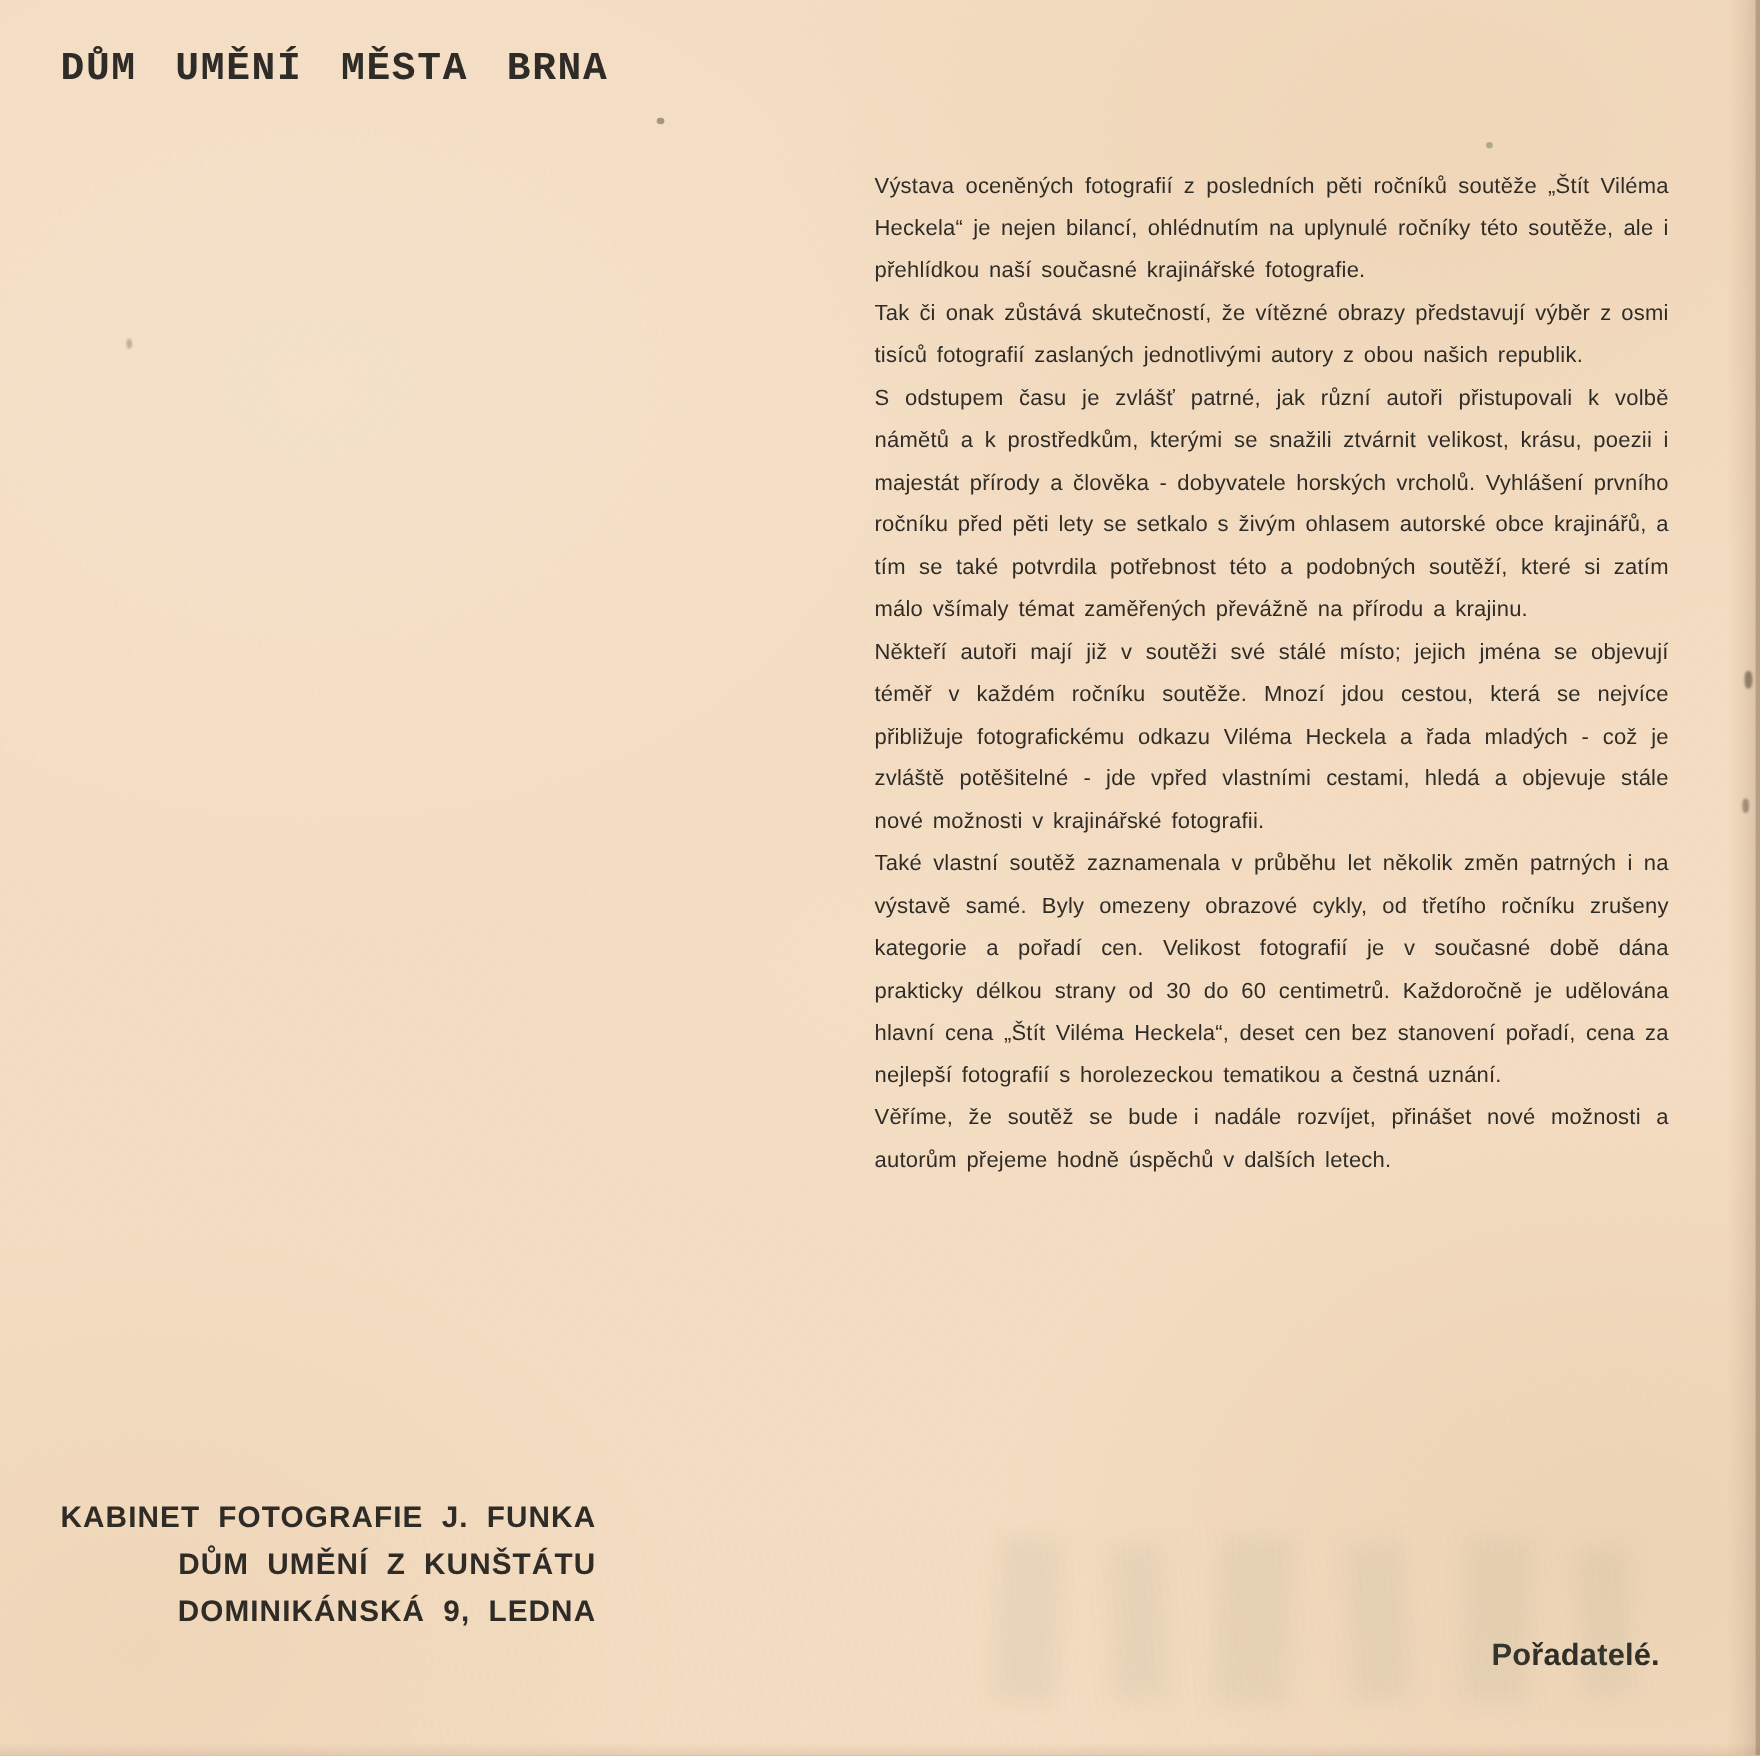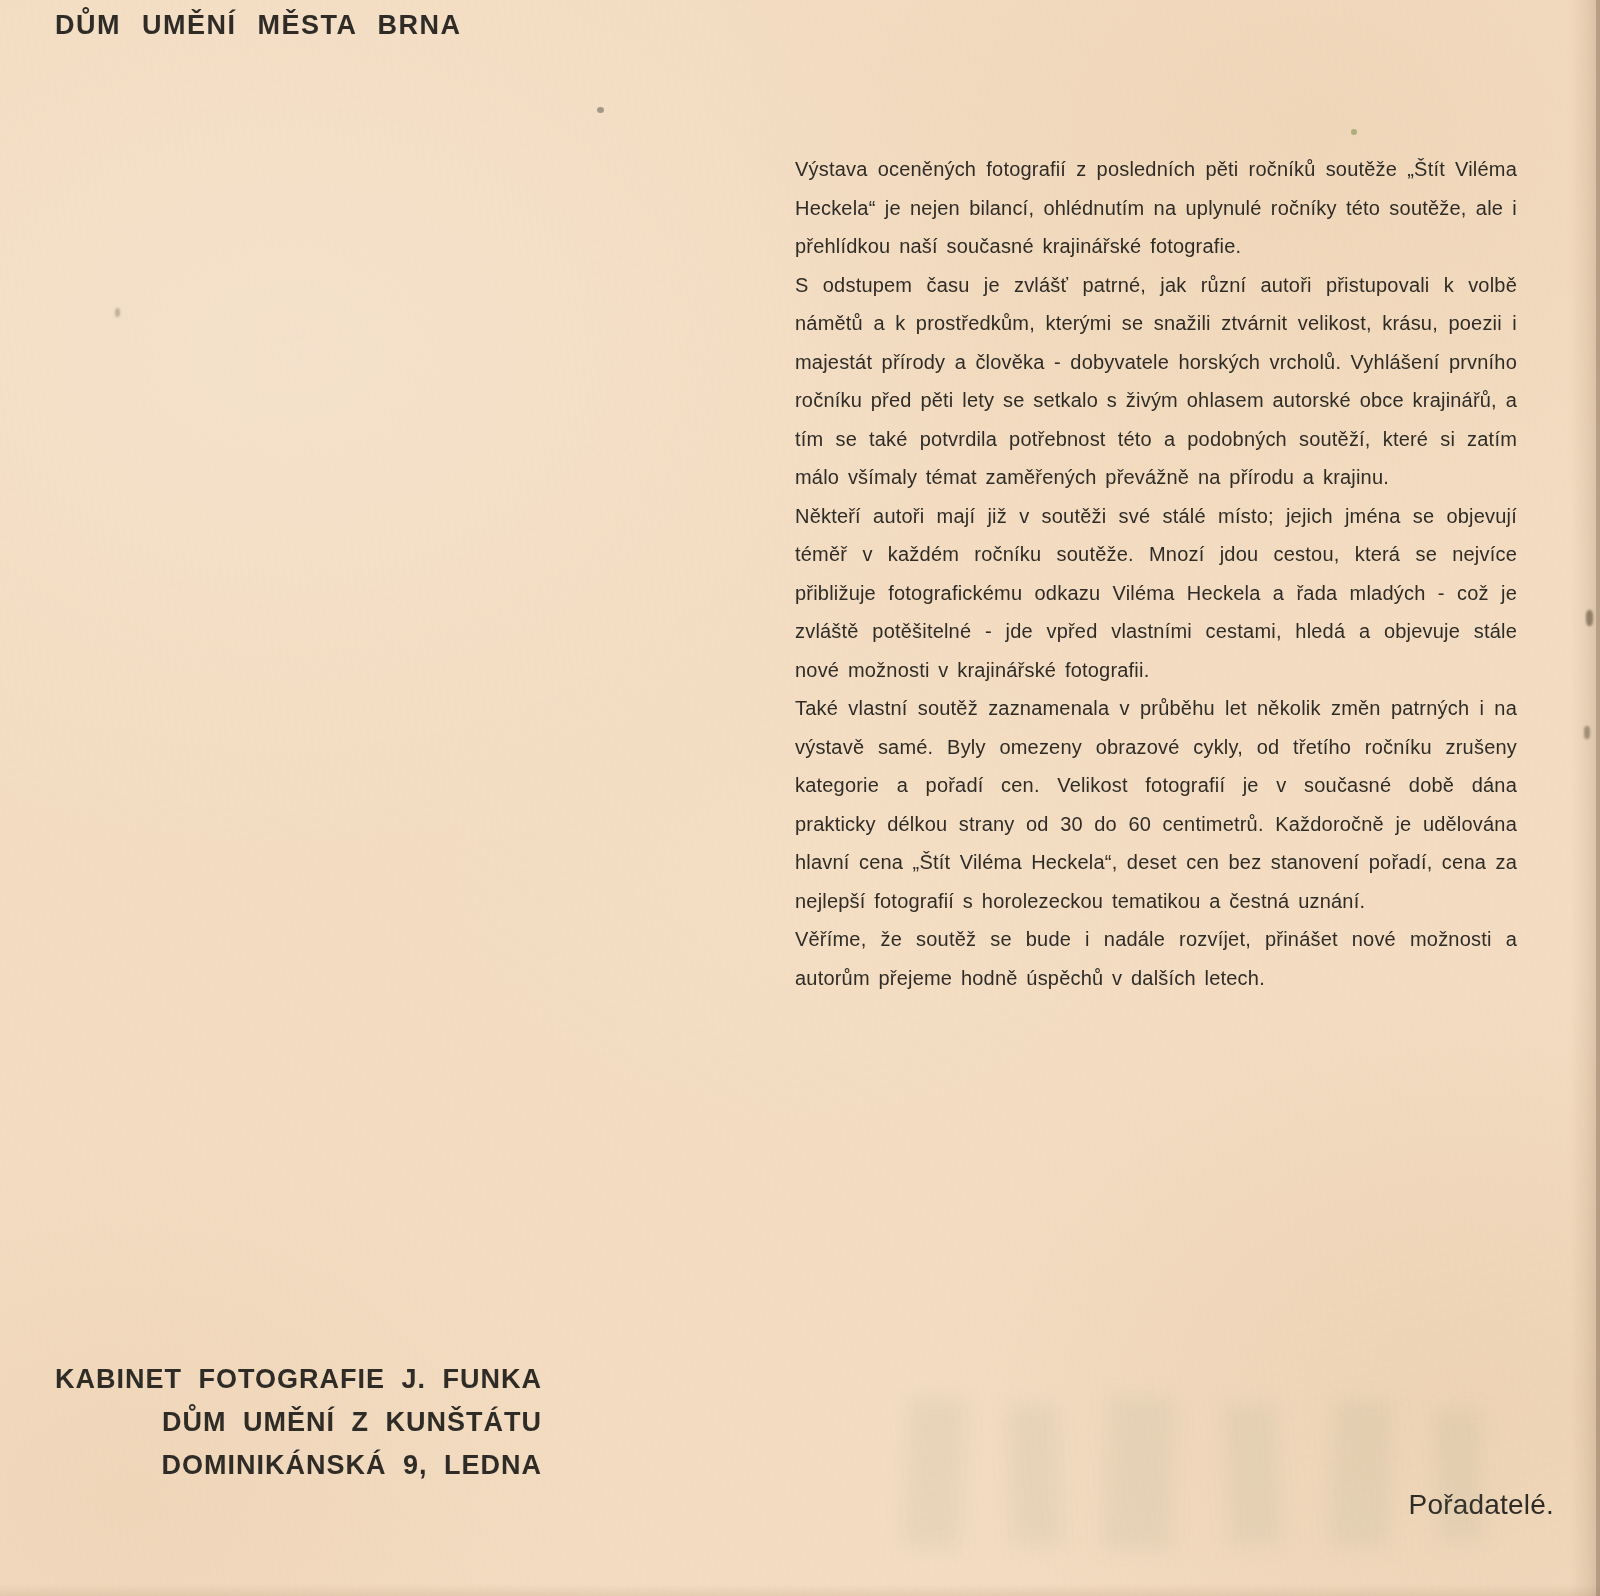--- a/index.html
+++ b/index.html
@@ -55,52 +55,53 @@
   .edge-bottom {
     position: absolute;
     left: 0; bottom: 0;
     width: 100%; height: 12px;
     pointer-events: none;
     background: linear-gradient(to bottom, transparent, rgba(130,95,60,0.12));
   }
   .header-title {
     position: absolute;
     left: 55px;
-    top: 10px;
-    font-size: 27px;
+    top: 42px;
+    font-size: 36px;
     font-weight: 700;
     letter-spacing: 1.5px;
     word-spacing: 12px;
     white-space: nowrap;
+    font-family: Liberation Mono, monospace;
   }
   .body-text {
     position: absolute;
     left: 795px;
     top: 140px;
     width: 722px;
     font-size: 20px;
     font-weight: 400;
     line-height: 38.5px;
     letter-spacing: 0.2px;
     word-spacing: 3px;
     text-align: justify;
     margin-top: 10px;
   }
   .body-text p {
     margin: 0;
     padding: 0;
   }
   .signature {
     position: absolute;
-    left: 832px;
+    left: 787px;
     top: 1489px;
     width: 722px;
     text-align: right;
     font-size: 28px;
-    font-weight: 400;
+    font-weight: 700;
     letter-spacing: 0.2px;
   }
   .venue-block {
     position: absolute;
     left: 55px;
     top: 1358px;
     font-size: 27px;
     font-weight: 700;
     letter-spacing: 1px;
     word-spacing: 8px;
@@ -137,20 +138,21 @@
 <body>
 
 <div class="page">
   <div class="paper-texture"></div>
   <div class="grain"></div>
 
   <div class="header-title">DŮM UMĚNÍ MĚSTA BRNA</div>
 
   <div class="body-text">
     <p>Výstava oceněných fotografií z posledních pěti ročníků soutěže „Štít Viléma Heckela“ je nejen bilancí, ohlédnutím na uplynulé ročníky této soutěže, ale i přehlídkou naší současné krajinářské fotografie.</p>
+    <p>Tak či onak zůstává skutečností, že vítězné obrazy představují výběr z osmi tisíců fotografií zaslaných jednotlivými autory z obou našich republik.</p>
     <p>S odstupem času je zvlášť patrné, jak různí autoři přistupovali k volbě námětů a k prostředkům, kterými se snažili ztvárnit velikost, krásu, poezii i majestát přírody a člověka - dobyvatele horských vrcholů. Vyhlášení prvního ročníku před pěti lety se setkalo s živým ohlasem autorské obce krajinářů, a tím se také potvrdila potřebnost této a podobných soutěží, které si zatím málo všímaly témat zaměřených převážně na přírodu a krajinu.</p>
     <p>Někteří autoři mají již v soutěži své stálé místo; jejich jména se objevují téměř v každém ročníku soutěže. Mnozí jdou cestou, která se nejvíce přibližuje fotografickému odkazu Viléma Heckela a řada mladých - což je zvláště potěšitelné - jde vpřed vlastními cestami, hledá a objevuje stále nové možnosti v krajinářské fotografii.</p>
     <p>Také vlastní soutěž zaznamenala v průběhu let několik změn patrných i na výstavě samé. Byly omezeny obrazové cykly, od třetího ročníku zrušeny kategorie a pořadí cen. Velikost fotografií je v současné době dána prakticky délkou strany od 30 do 60 centimetrů. Každoročně je udělována hlavní cena „Štít Viléma Heckela“, deset cen bez stanovení pořadí, cena za nejlepší fotografií s horolezeckou tematikou a čestná uznání.</p>
     <p>Věříme, že soutěž se bude i nadále rozvíjet, přinášet nové možnosti a autorům přejeme hodně úspěchů v dalších letech.</p>
   </div>
 
   <div class="signature">Pořadatelé.</div>
 
   <div class="venue-block">
     <div>KABINET FOTOGRAFIE J. FUNKA</div>

